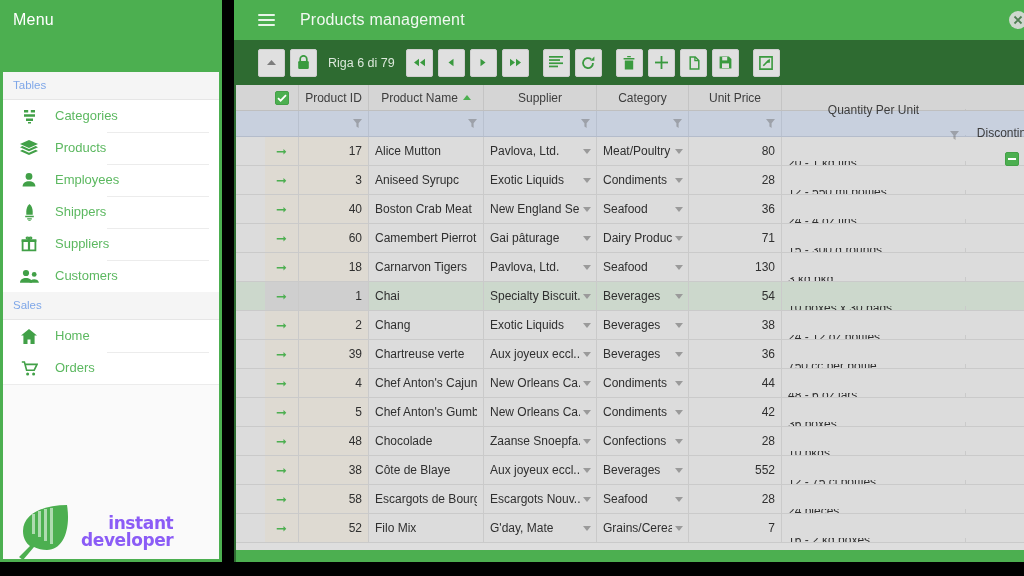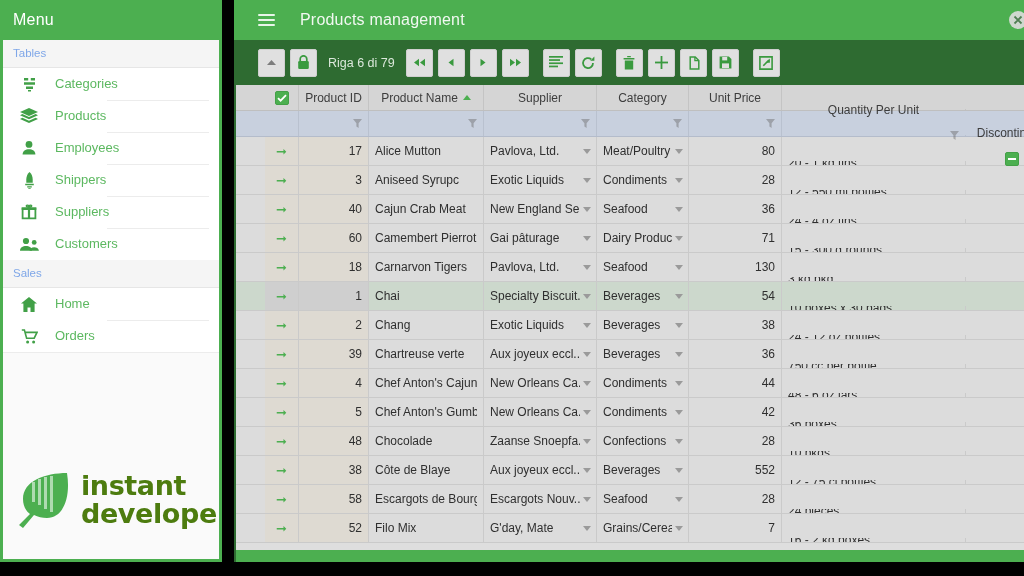--- a/index.html
+++ b/index.html
@@ -6,21 +6,21 @@
   body{
     width:1024px;height:576px;overflow:hidden;background:#000;
     font-family:"Liberation Sans","DejaVu Sans",sans-serif;
     -webkit-font-smoothing:antialiased;
   }
   .app{position:relative;width:1024px;height:576px;background:#000;}
 
   
   .sidebar{
     position:absolute;left:0;top:0;width:222px;height:562px;
-    background:#4caf50;display:flex;flex-direction:column;
+    background:#4caf50;display:flex;flex-direction:column;gap:32px;
   }
   .sidebar-head{
     height:40px;display:flex;align-items:center;padding-left:13px;
     color:#ffffff;font-size:16px;letter-spacing:.2px;background:#4caf50;
   }
   .sidebar-body{
     flex:1;margin:0 3px 3px 3px;background:#fafafa;
     display:flex;flex-direction:column;overflow:hidden;
   }
   .group-title{
@@ -44,22 +44,22 @@
   .mi-icon svg{display:block;}
   .mi-label{
     color:#5cb860;font-size:13px;position:relative;flex:1;
     height:32px;line-height:32px;
   }
   .sidebar-filler{flex:1;background:#fafafa;border-top:1px solid #ececec;position:relative;}
   .logo{
     position:absolute;left:14px;top:118px;display:flex;align-items:center;gap:8px;
   }
   .logo-text{
-    font-size:27px;font-weight:bold;color:#4d7c0f;line-height:1.02;
-    letter-spacing:-0.4px;font-family:"DejaVu Sans",sans-serif;
+    font-size:17px;font-weight:bold;color:#8b5cf6;line-height:1.02;
+    letter-spacing:-0.4px;font-family:"DejaVu Sans",sans-serif;text-align:right;
   }
 
   
   .main{
     position:absolute;left:234px;top:0;width:802px;height:562px;
     background:#e0e0e0;display:flex;flex-direction:column;
   }
   .topbar{
     height:40px;background:#4caf50;display:flex;align-items:center;
     position:relative;flex:0 0 40px;
@@ -502,21 +502,21 @@
               <div class="dcell c-price num">28</div>
               <div class="dcell c-qty">12 - 550 ml bottles</div>
               <div class="dcell c-disc center">
                 <span class="chk"></span>
               </div>
             </div>
             <div class="grow drow">
               <div class="dcell c-arrow center tint arrowcell">➞</div>
               <div class="dcell c-id num tint">40</div>
               <div class="dcell c-name">
-                <span class="txtclip">Cajun Crab Meat</span>
+                <span class="txtclip">Boston Crab Meat</span>
               </div>
               <div class="dcell c-sup combo">
                 <span class="txtclip">New England Se...</span>
                 <span class="caret"></span>
               </div>
               <div class="dcell c-cat combo">
                 <span class="txtclip">Seafood</span>
                 <span class="caret"></span>
               </div>
               <div class="dcell c-price num">36</div>

